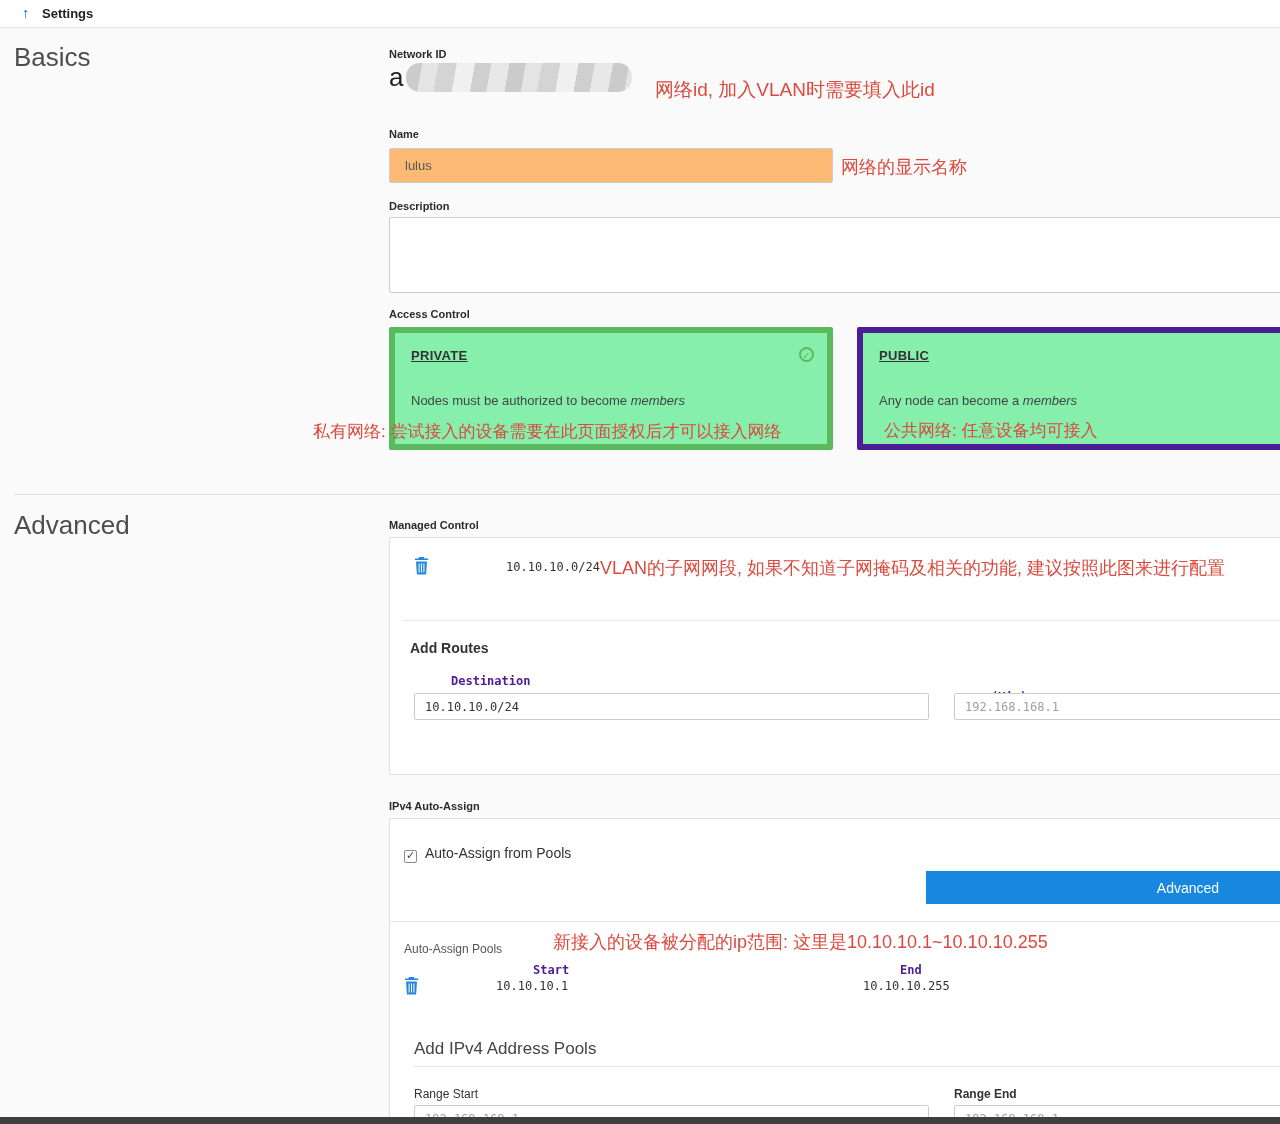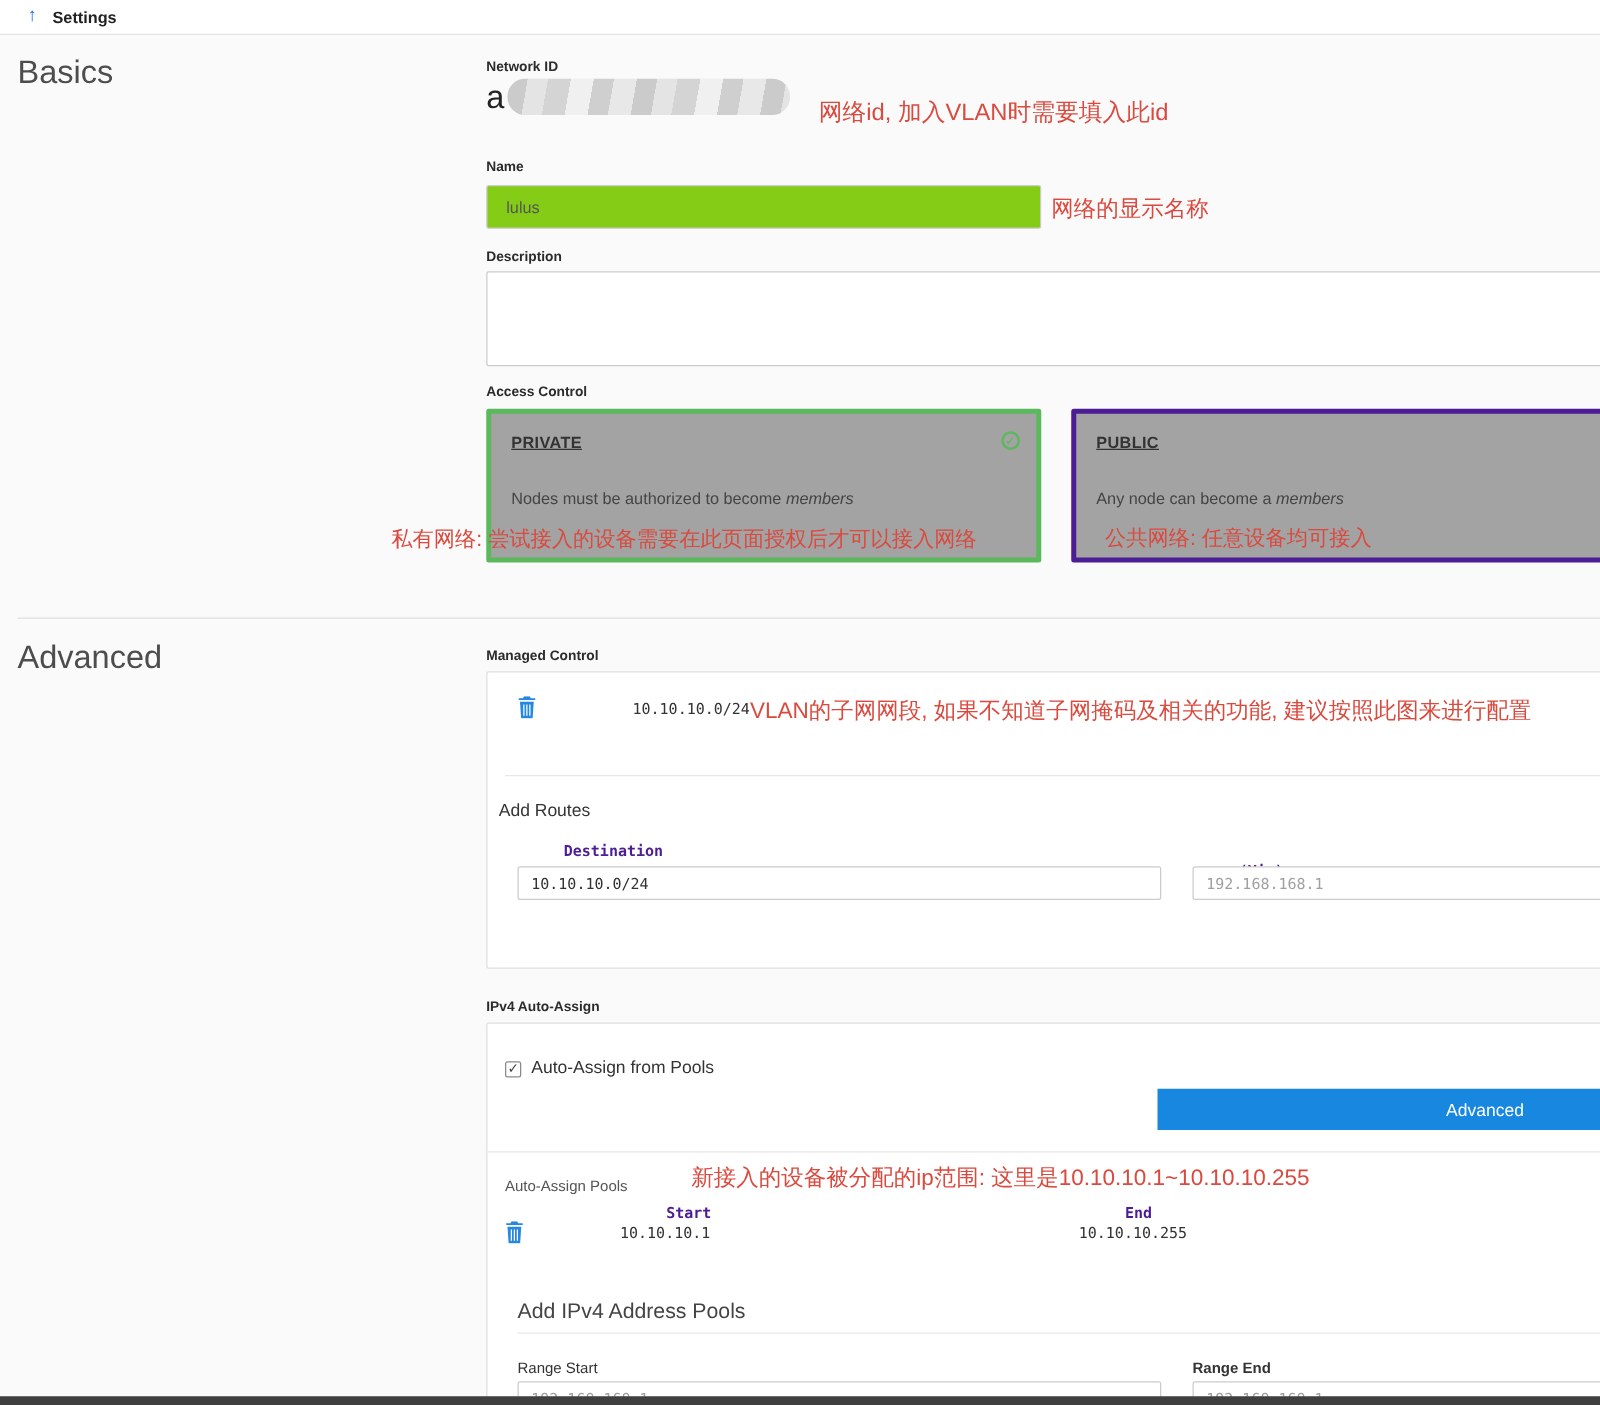--- a/index.html
+++ b/index.html
@@ -22,32 +22,32 @@
   .lbl { font-size:11px; font-weight:bold; color:#2b2b2b; }
   .lbl-mono { font-family:"DejaVu Sans Mono","Liberation Mono",monospace; font-size:12px; font-weight:bold; color:#4c1d95;padding-left:37px; }
 
   .txtin {
     background:#fff; border:1px solid #ccc; border-radius:2px;
     font-family:"DejaVu Sans Mono","Liberation Mono",monospace;
     font-size:12px; color:#333; padding:0 10px; outline:none;
   }
   .txtin::placeholder { color:#a0a0a0; }
   .namein {
-    background:#84cc16; border:1px solid #ccc; border-radius:2px;
+    background:#fdba74; border:1px solid #ccc; border-radius:2px;
     font-family:"Liberation Sans",sans-serif; font-size:13px; color:#555;
     padding:0 15px; outline:none;
   }
   textarea.desc {
     background:#fff; border:1px solid #ccc; border-radius:2px; resize:none; outline:none;
     font-family:"Liberation Sans",sans-serif; font-size:13px; color:#333; padding:8px 12px;
   }
 
   .panel { background:#fff; border:1px solid #e0e0e0; border-radius:2px; }
 
-  .ac-card { background:#a3a3a3; border:4px solid #4c1d95; border-radius:2px; cursor:pointer;padding-left:16px; }
+  .ac-card { background:#86efac; border:6px solid #4c1d95; border-radius:2px; cursor:pointer;padding-left:16px; }
   .ac-card.selected { border-color:#5cb85c; }
   .ac-title { position:absolute; left:16px; top:15px; font-size:13px; font-weight:bold; color:#333; text-decoration:underline; letter-spacing:.3px; }
   .ac-desc { position:absolute; left:16px; top:60px; font-size:13px; color:#444; }
   .check-badge {
     position:absolute; right:13px; top:14px; width:15px; height:15px;
     border:2px solid #5cb85c; border-radius:50%; color:#5cb85c;
     font-size:10px; line-height:14px; text-align:center; font-weight:bold;
   }
   .check-badge::after { content:"✓"; }
 
@@ -132,21 +132,21 @@
 <div class="abs panel" style="left:389px; top:537px; width:911px; height:238px;">
   <span class="abs trash" style="left:24px; top:19px;">
     <svg width="15" height="18" viewBox="0 0 15 18">
       <path fill="#2487e0" d="M5.2 0h4.6l.8 1.5h3.6V3H1V1.5h3.4z"></path>
       <path fill="#2487e0" d="M2 4.4h11l-.9 13.2H2.9z"></path>
       <path stroke="#fff" stroke-width="1" d="M5.1 6.5v9M7.5 6.5v9M9.9 6.5v9"></path>
     </svg>
   </span>
   <span class="abs mono-sm" style="left:116px; top:22px;">10.10.10.0/24</span>
   <div class="abs thin-div" style="left:14px; top:82px; right:0;"></div>
-  <div class="abs" style="left:9px; top:102px; font-size:14px; font-weight:normal; color:#333;">Add Routes</div>
+  <div class="abs" style="left:20px; top:102px; font-size:14px; font-weight:bold; color:#333;">Add Routes</div>
   <div class="abs lbl-mono" style="left:24px; top:136px;">Destination</div>
   <div class="abs lbl-mono" style="left:564px; top:136px;margin-top:16px;">(Via)</div>
   <input class="abs txtin" style="left: 24px; top: 155px; width: 515px; height: 27px;" value="10.10.10.0/24">
   <input class="abs txtin" style="left: 564px; top: 155px; width: 340px; height: 27px;" placeholder="192.168.168.1">
 </div>
 <div class="abs annot" style="left:600px; top:556px; font-size:18px;">VLAN的子网网段, 如果不知道子网掩码及相关的功能, 建议按照此图来进行配置</div>
 
 <div class="abs lbl" style="left:389px; top:800px;">IPv4 Auto-Assign</div>
 
 <div class="abs panel" style="left:389px; top:818px; width:911px; height:320px;">

